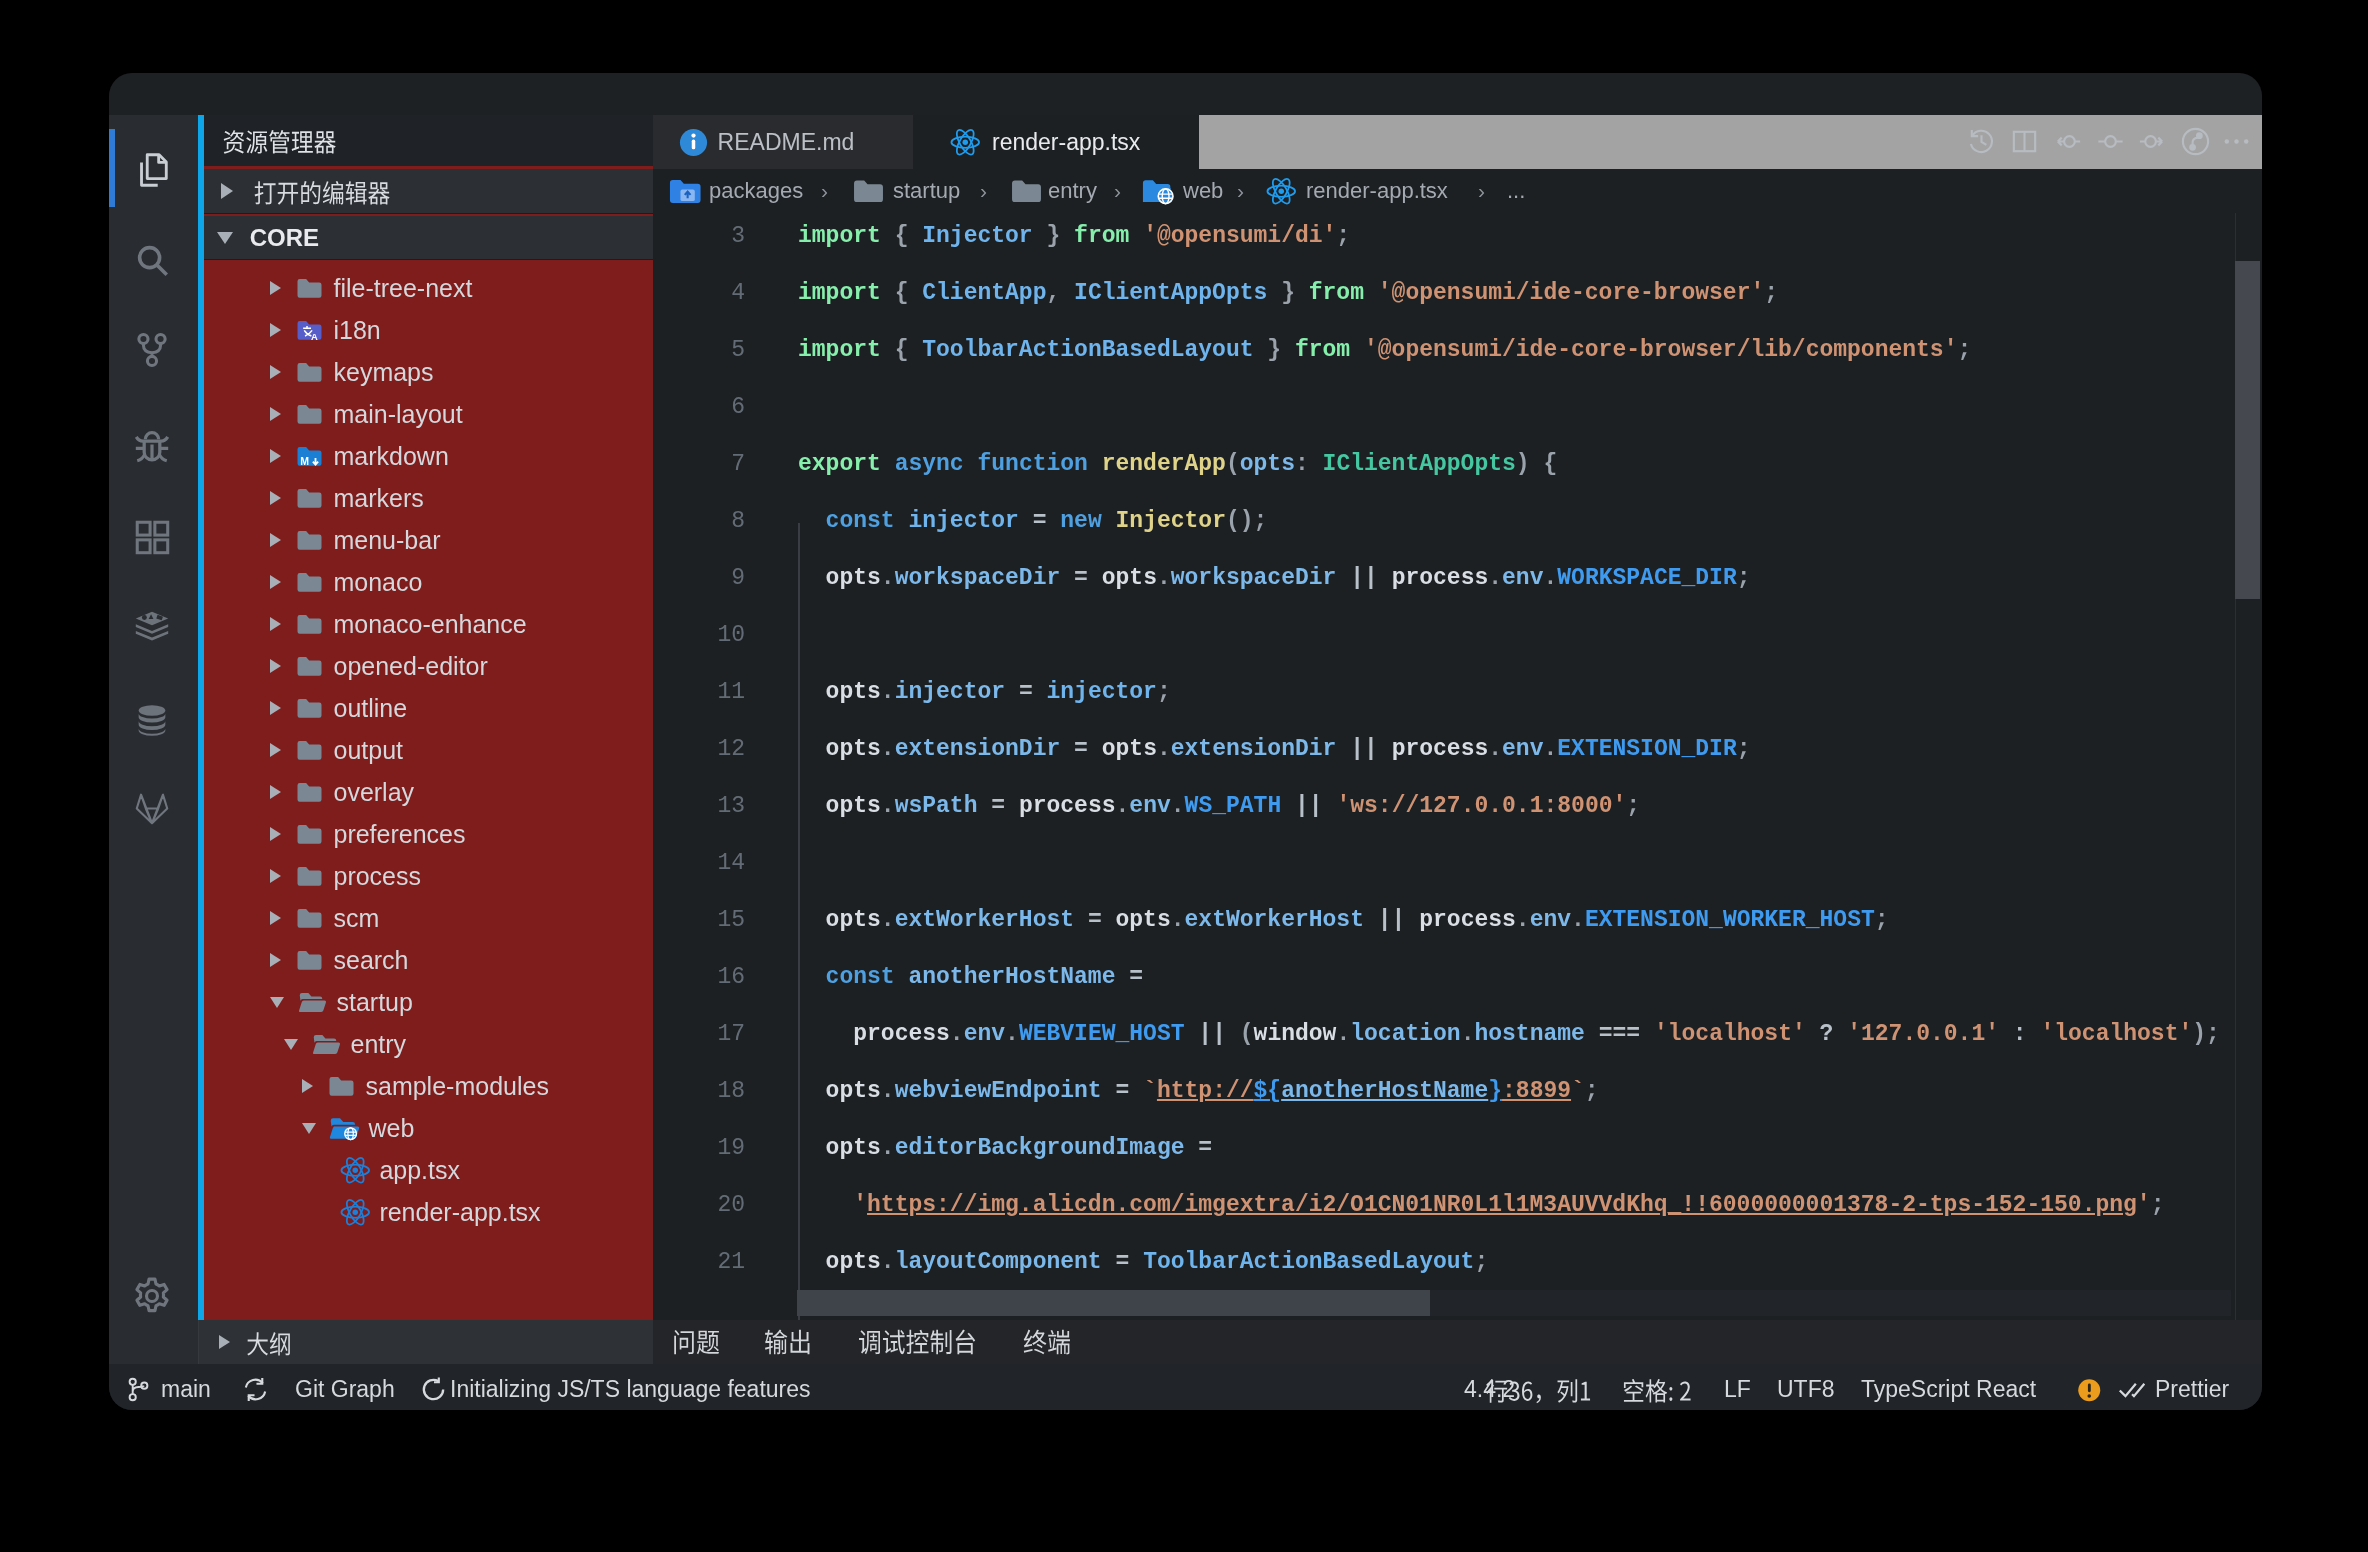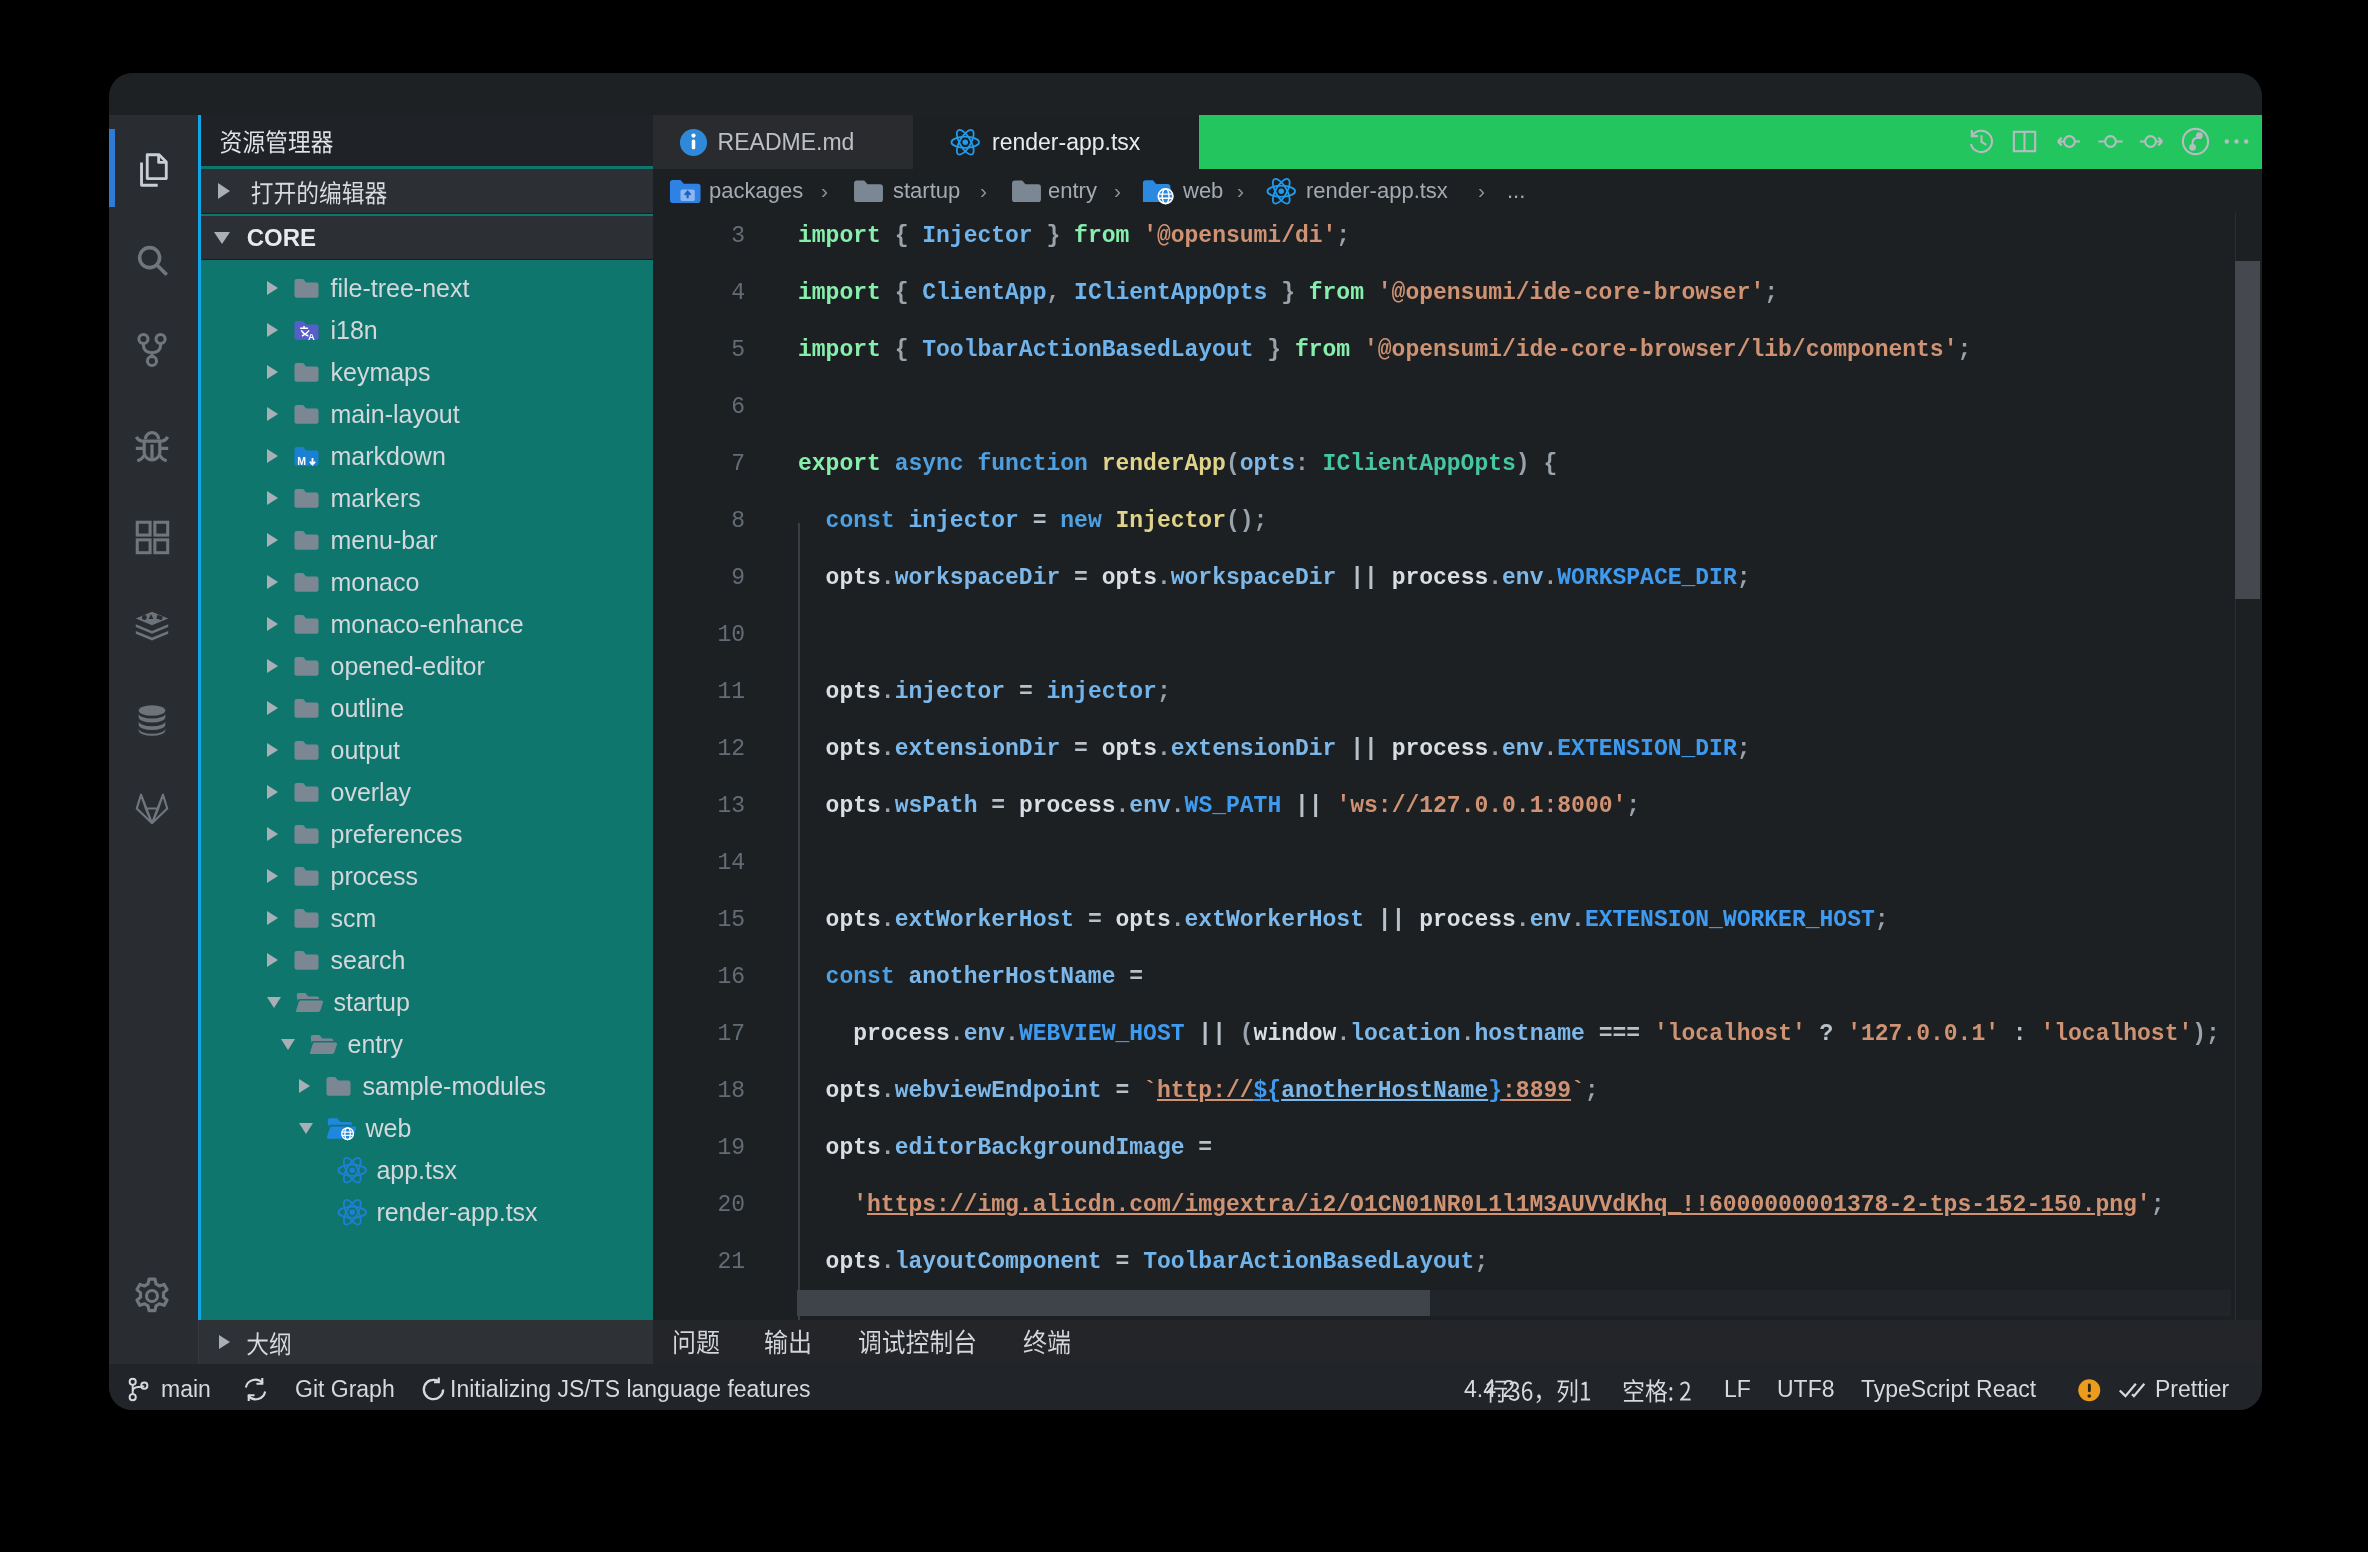--- a/index.html
+++ b/index.html
@@ -13,34 +13,34 @@
               border-top:1px solid #5a5c5e; }
   .tl { position:absolute; top:16.3px; width:21px; height:21px; border-radius:50%; }
   #title { position:absolute; top:0; left:0; right:0; height:42px; line-height:41px;
            text-align:center; color:#c9cdd2; font-size:24px; letter-spacing:-0.5px; }
   
   #abar { position:absolute; left:0; top:42px; width:89px; bottom:46px; background:#292c31; }
   .aicon { position:absolute; left:23px; width:40px; height:40px; }
   #ablue { position:absolute; left:0; top:14.3px; width:5.7px; height:78px; background:#2f7bd6; }
   
   #sidebar { position:absolute; left:89px; top:42px; width:455px; bottom:46px;
-             background:#0f766e; border-left:3px solid #0ea5e9; }
+             background:#7f1d1d; border-left:6px solid #0ea5e9; }
   .shead { position:absolute; left:0; right:0; display:flex; align-items:center; }
   .chev { width:0; height:0; border-style:solid; }
   .chev.r { border-width:8.6px 0 8.6px 12.4px; border-color:transparent transparent transparent #a9afb6; }
   .chev.d { border-width:12.4px 8.6px 0 8.6px; border-color:#a9afb6 transparent transparent transparent; }
   #tree { position:absolute; left:0; top:152px; right:0; }
   .trow { height:42px; display:flex; align-items:center; color:#d4d7db; font-size:25px; }
   .trow .chev.r { border-width:7.6px 0 7.6px 11.5px; }
   .trow .chev.d { border-width:11.5px 7.6px 0 7.6px; }
   .ticon { width:42px; height:42px; flex:none; display:flex; align-items:center; justify-content:center; }
   .tlabel { margin-left:2.9px; white-space:nowrap; }
   
   #editor { position:absolute; left:544px; top:42px; right:0; bottom:46px; background:#1d2023; }
-  #tabbar { position:absolute; left:0; top:0; right:0; height:54px; background:#22c55e; }
+  #tabbar { position:absolute; left:0; top:0; right:0; height:54px; background:#a3a3a3; }
   .tab { position:absolute; top:0; height:54px; display:flex; align-items:center; }
   #crumbs { position:absolute; left:0; top:54px; right:0; height:44px; background:#1d2023;
             display:flex; align-items:center; color:#a4aab2; font-size:22px; }
   .csep { color:#8d939b; margin:0 13.4px; font-size:21px; }
   
   #code { position:absolute; left:0; top:93px; right:29px; font-family:"Liberation Mono", monospace;
           font-size:23px; font-weight:700; }
   .cl { height:57px; line-height:57px; white-space:pre; display:flex; }
   .ln { width:92px; text-align:right; color:#636c76; flex:none; font-weight:400; }
   .ct { margin-left:53px; }

